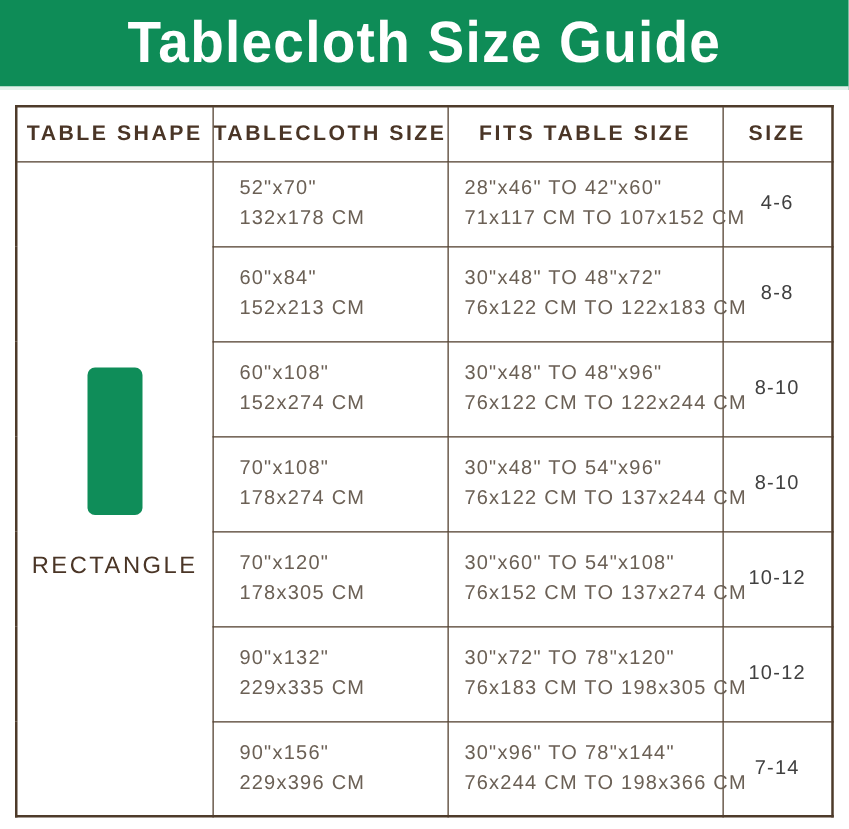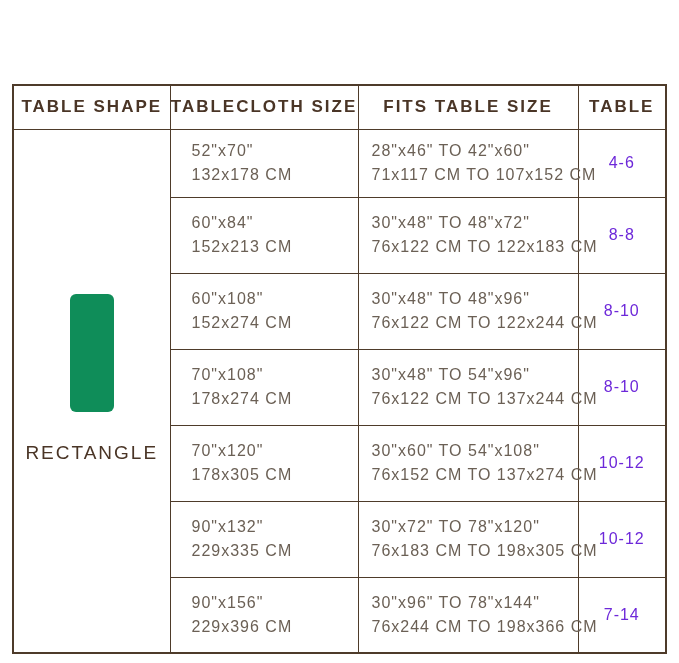--- a/index.html
+++ b/index.html
@@ -70,21 +70,21 @@
     color: #6b6055;
     font-size: 16px;
     letter-spacing: 1px;
     vertical-align: middle;
     line-height: 1.5;
     white-space: nowrap;
   }
   td.cloth { padding-left: 21px; }
   td.fits  { padding-left: 13px; }
   td.seats {
-    color: #6d28d9;
+    color: #404040;
     font-size: 16px;
     letter-spacing: 1px;
     text-align: center;
     vertical-align: middle;
   }
   td.shape-cell {
     vertical-align: middle;
     text-align: center;
     margin-top: 40px;
   }
@@ -102,35 +102,38 @@
     letter-spacing: 2px;
     font-weight: 400;
     white-space: nowrap;
   }
 </style>
 </head>
 <body>
 
 <div class="page">
 
+  <div class="banner">
+    <h1>Tablecloth Size Guide</h1>
+  </div>
 
   <div class="table-wrap">
     <table class="size-table">
       <colgroup>
         <col style="width:157px">
         <col style="width:188px">
         <col style="width:220px">
         <col style="width:88px">
       </colgroup>
       <thead>
         <tr>
           <th>TABLE SHAPE</th>
           <th>TABLECLOTH SIZE</th>
           <th>FITS TABLE SIZE</th>
-          <th>TABLE</th>
+          <th>SIZE</th>
         </tr>
       </thead>
       <tbody>
         <tr>
           <td class="shape-cell" rowspan="7">
             <div class="shape-inner">
               <div class="shape-rect"></div>
               <div class="shape-label">RECTANGLE</div>
             </div>
           </td>

